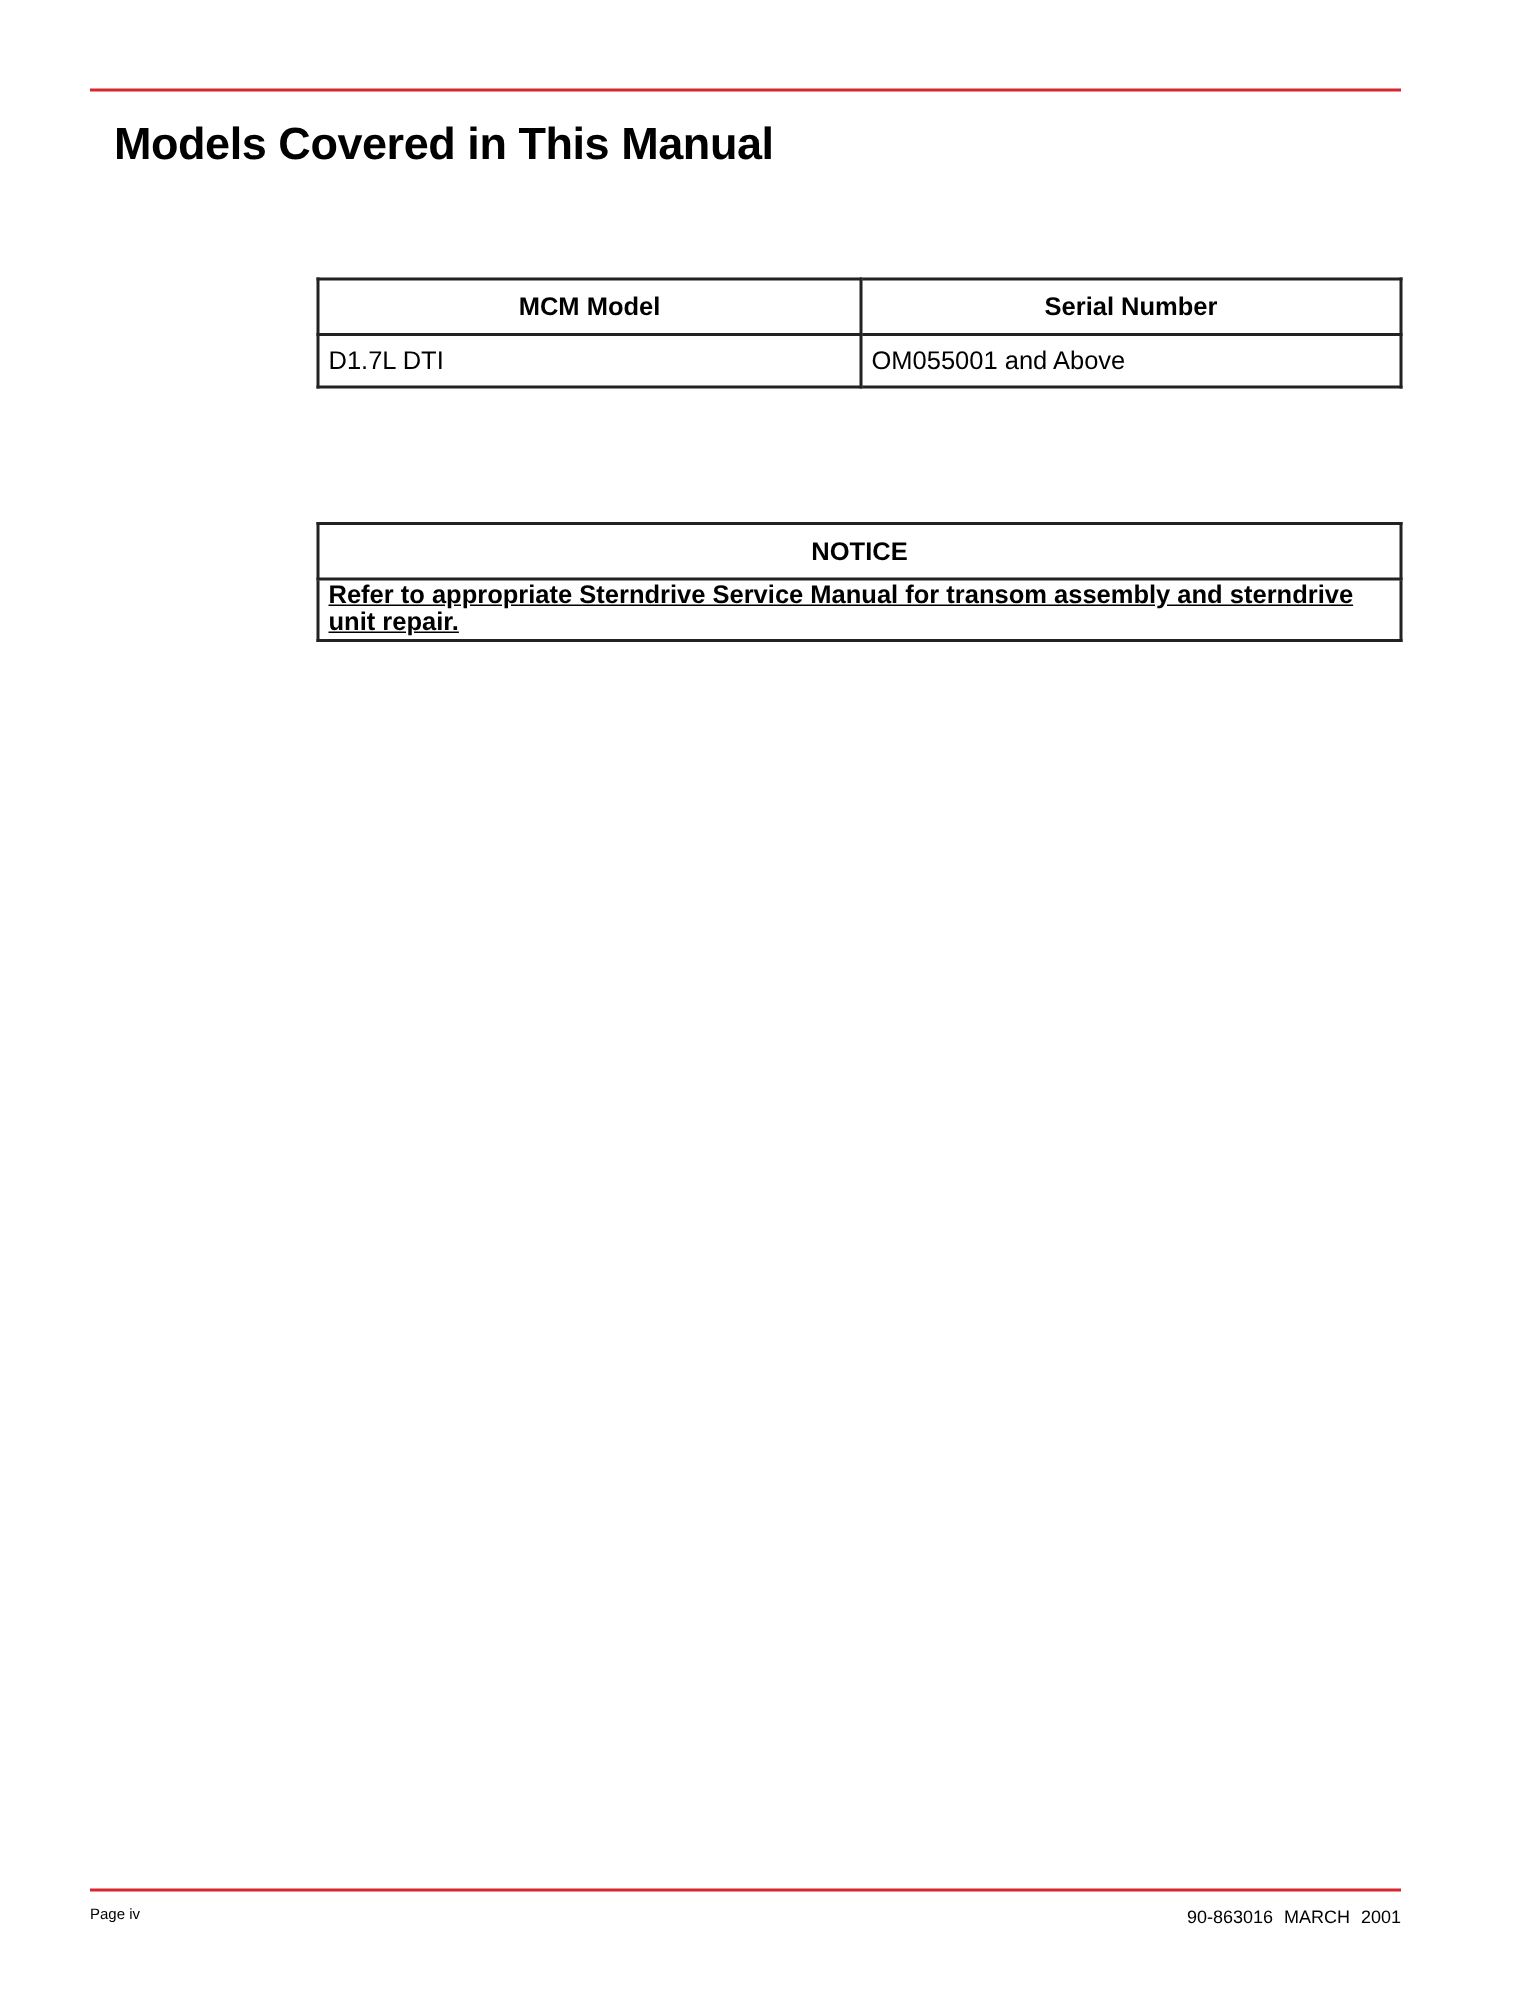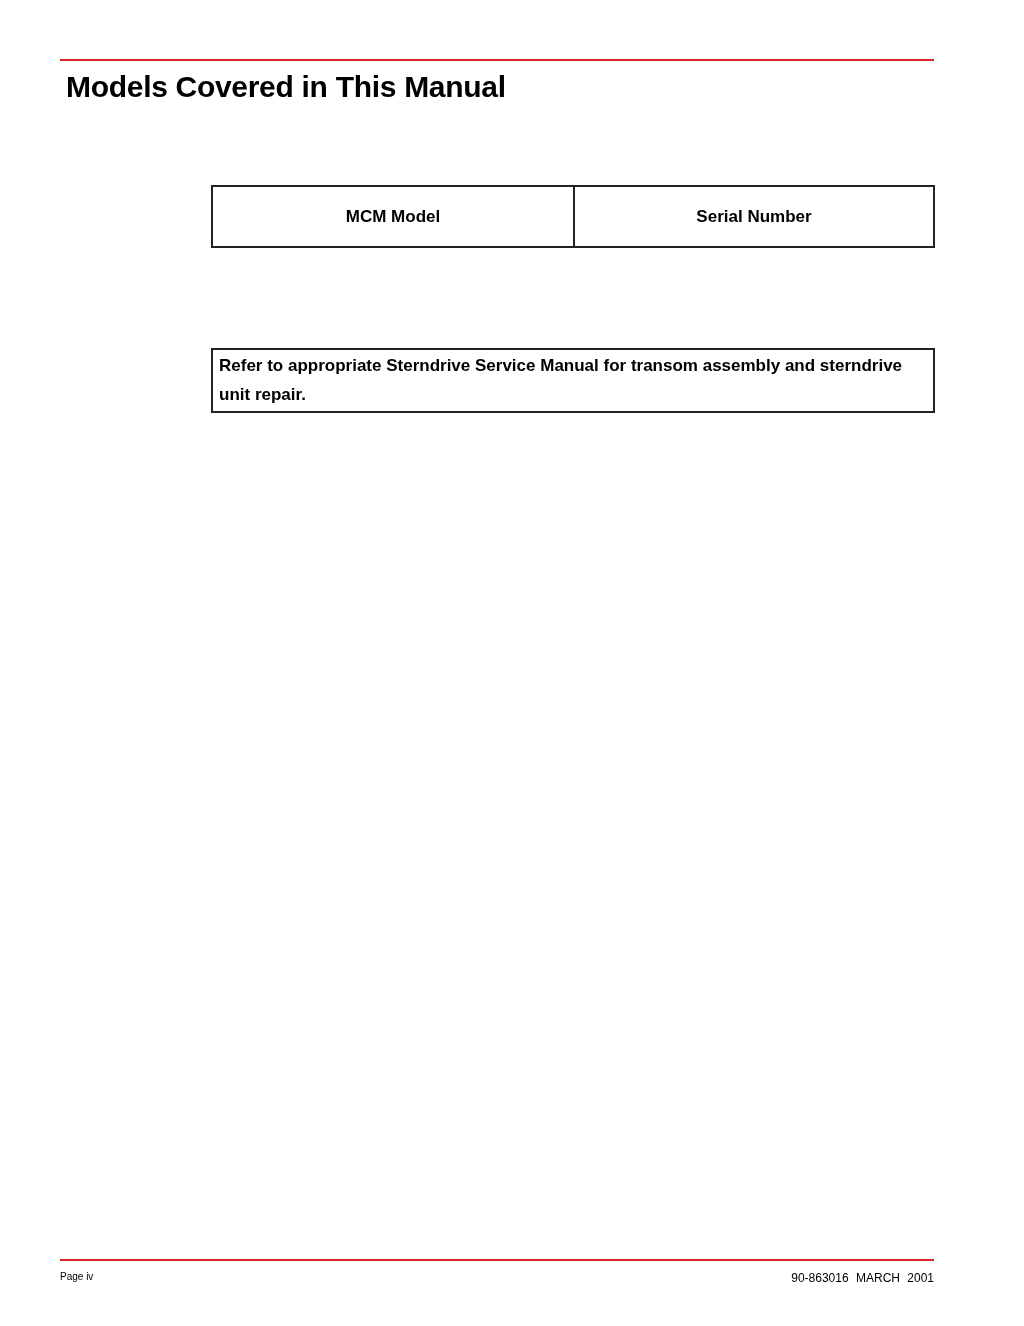--- a/index.html
+++ b/index.html
@@ -2,50 +2,57 @@
 <html><head>
   <meta charset="utf-8">
   <style>
     html, body { margin: 0; padding: 0; background: #ffffff; }
     body { width: 1024px; height: 1326px; position: relative; overflow: hidden;
            font-family: "Liberation Sans", sans-serif; color: #000; }
     .rule { position: absolute; left: 60px; width: 874px; height: 2px; background: #d7262e; }
     .rule.top { top: 59px; }
     .rule.bottom { top: 1259px; }
     .title { position: absolute; left: 60px; top: 64px; font-size: 30px; font-weight: bold;
-             letter-spacing: -0.3px; margin: 6px; }
+             letter-spacing: -0.3px; margin: 16px; }
     table { position: absolute; border-collapse: collapse; font-size: 17px; }
-    td, th { border: 2px solid #222; padding: 16px 6px; }
+    td, th { border: 2px solid #222; padding: 4px 6px; }
     .models { left: 211px; top: 185px; width: 724px; }
     .models th { height: 27px; font-weight: bold; text-align: center; }
     .models td { height: 25px; font-weight: normal; }
     .models th:first-child, .models td:first-child { width: 348px; }
     .notice { left: 211px; top: 348px; width: 724px; }
     .notice th { height: 27px; font-weight: bold; text-align: center; }
-    .notice td { font-weight: bold; padding: 1px 6px 2px 6px; line-height: 29px; }
+    .notice td { font-weight: bold; padding: 1px 6px 2px 6px; line-height: 18px; text-decoration: underline; }
     .footer-left { position: absolute; left: 60px; top: 1271px; font-size: 10px; }
     .footer-right { position: absolute; right: 90px; top: 1271px; font-size: 12px; word-spacing: 4px; }
   </style>
 </head>
 <body>
 
 <div class="rule top"></div>
 <h1 class="title">Models Covered in This Manual</h1>
 
 <table class="models">
   <tbody>
       <tr>
     <th>MCM Model</th>
     <th>Serial Number</th>
   </tr>
+  <tr>
+    <td>D1.7L DTI</td>
+    <td>OM055001 and Above</td>
+  </tr>
 </tbody>
   </table>
 
 <table class="notice">
   <tbody>
+      <tr>
+    <th>NOTICE</th>
+  </tr>
   <tr>
     <td>Refer to appropriate Sterndrive Service Manual for transom assembly and sterndrive unit repair.</td>
   </tr>
 </tbody>
   </table>
 
 <div class="rule bottom"></div>
 <div class="footer-left">Page iv</div>
 <div class="footer-right">90-863016   MARCH 2001</div>
 

